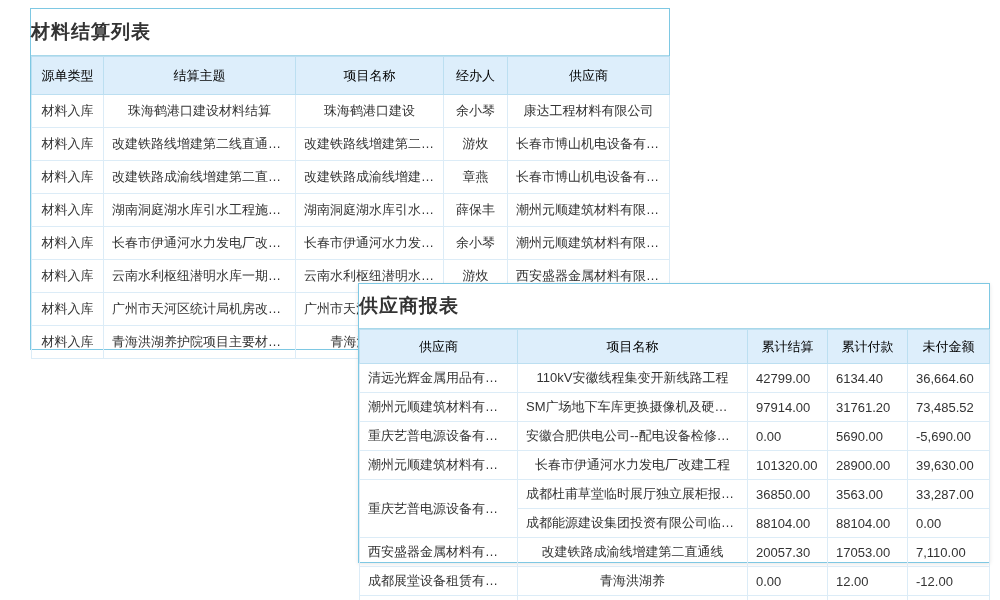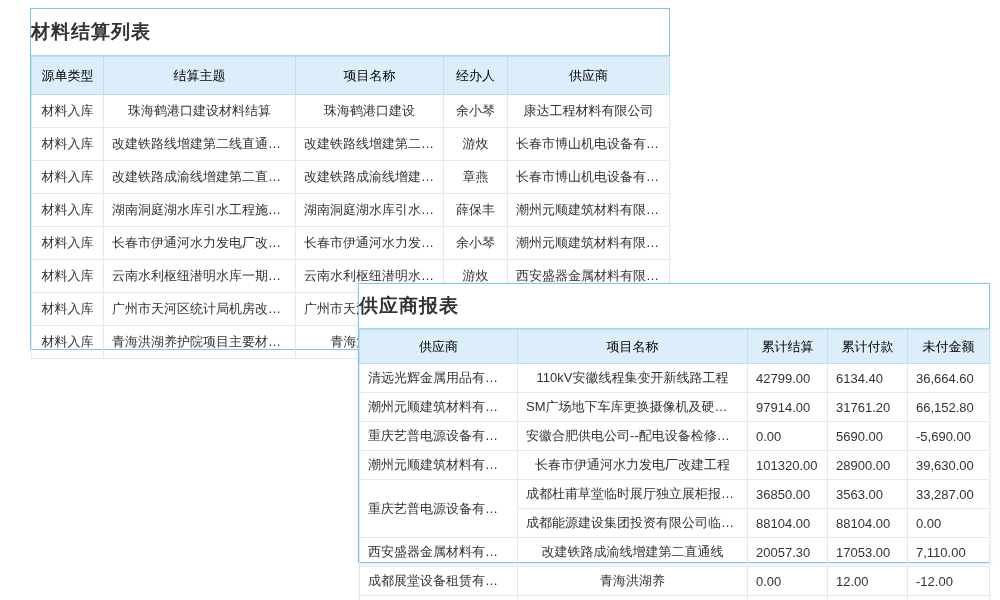--- a/index.html
+++ b/index.html
@@ -208,21 +208,21 @@
           <td class="c-dark t-left">110kV安徽线程集变开新线路工程</td>
           <td class="c-dark t-right">42799.00</td>
           <td class="c-dark t-right">6134.40</td>
           <td class="c-dark t-right">36,664.60</td>
         </tr>
         <tr>
           <td class="c-blue t-center">潮州元顺建筑材料有限公司</td>
           <td class="c-dark t-left">SM广场地下车库更换摄像机及硬盘项目</td>
           <td class="c-dark t-right">97914.00</td>
           <td class="c-dark t-right">31761.20</td>
-          <td class="c-dark t-right">66,152.80</td>
+          <td class="c-dark t-right">73,485.52</td>
         </tr>
         <tr>
           <td class="c-blue t-center">重庆艺普电源设备有限公司</td>
           <td class="c-dark t-left">安徽合肥供电公司--配电设备检修维护和改造</td>
           <td class="c-dark t-right">0.00</td>
           <td class="c-dark t-right">5690.00</td>
           <td class="c-dark t-right">-5,690.00</td>
         </tr>
         <tr>
           <td class="c-blue t-center">潮州元顺建筑材料有限公司</td>

